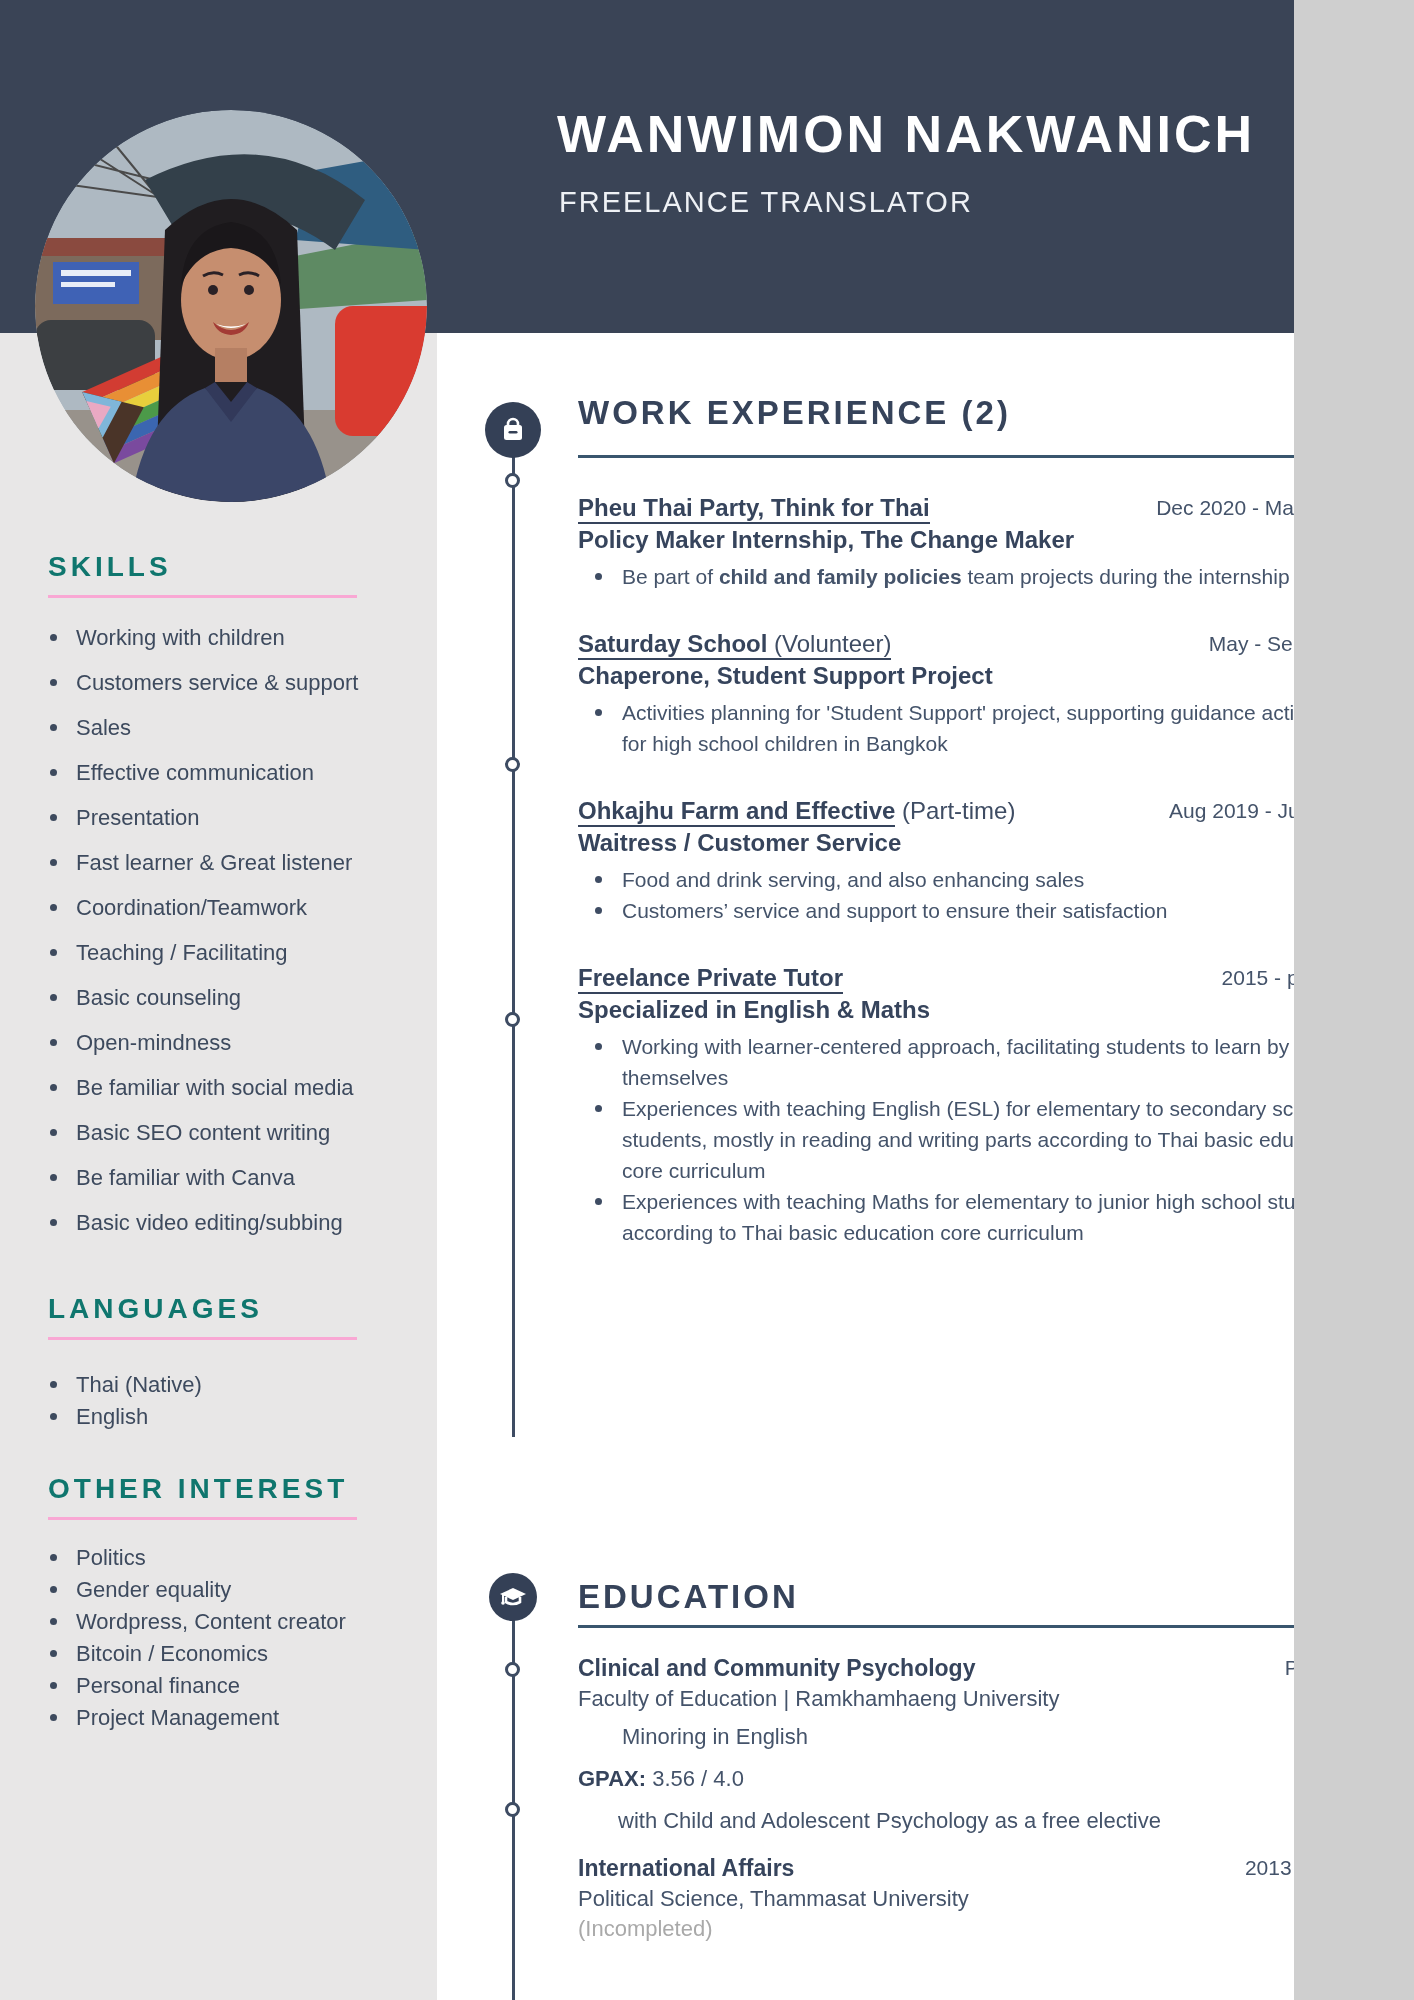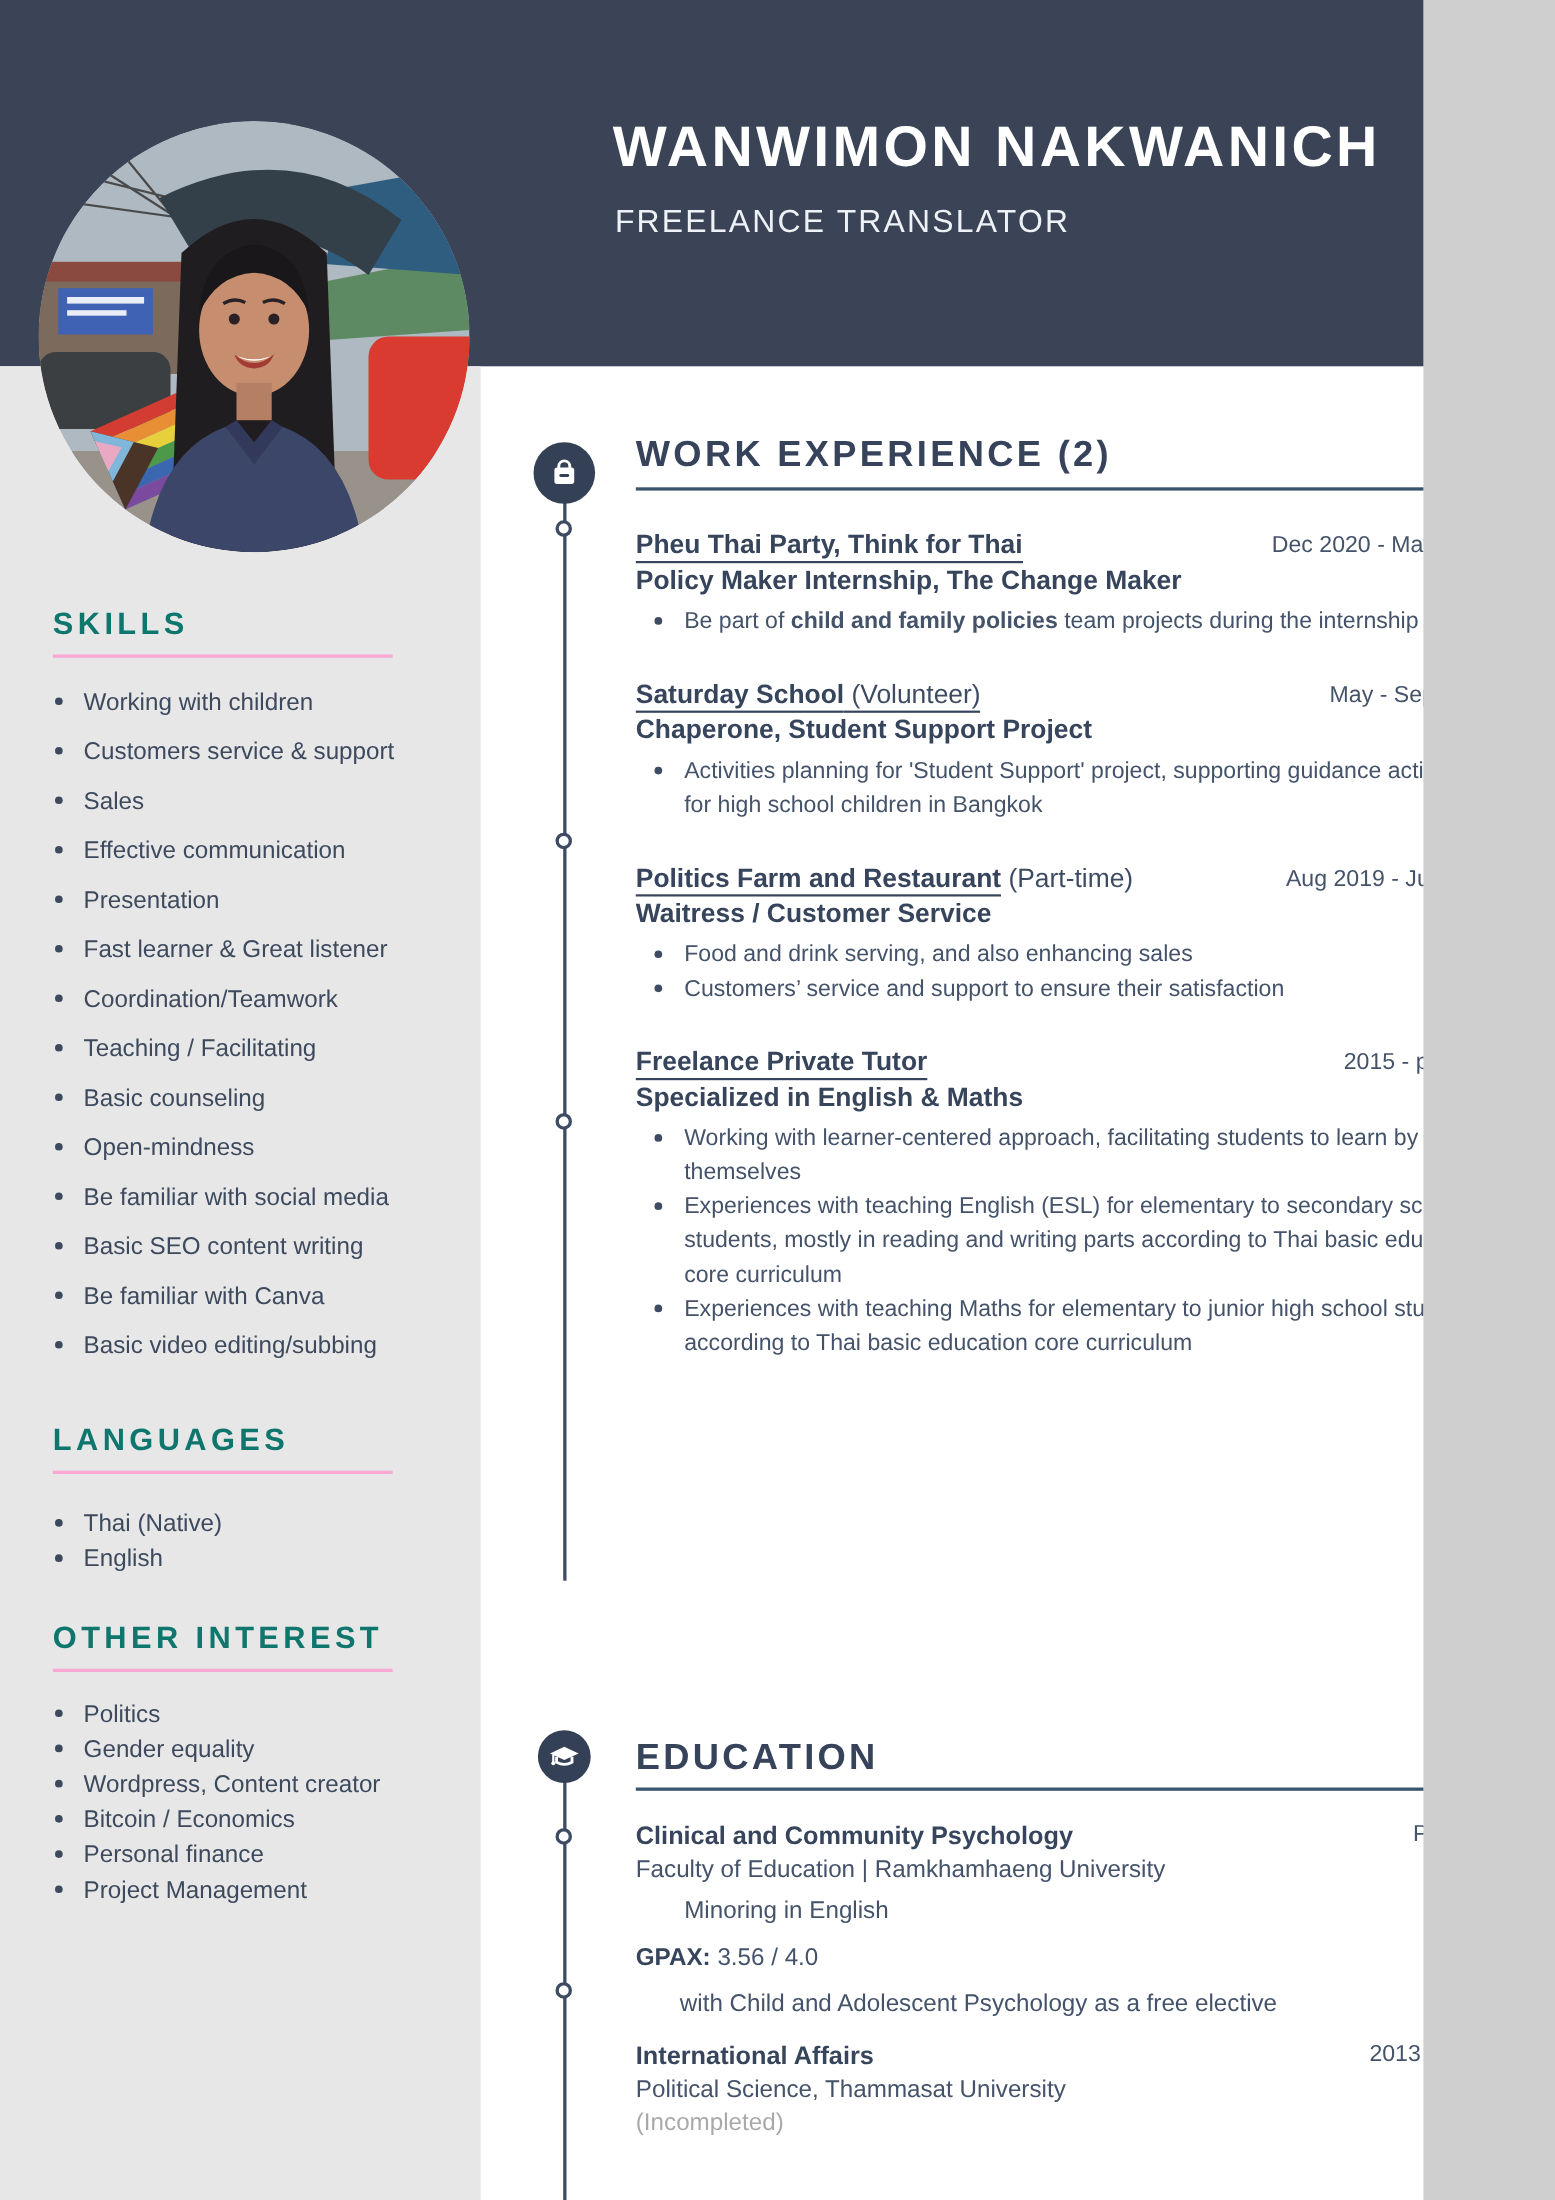--- a/index.html
+++ b/index.html
@@ -34,21 +34,21 @@
         background:#ffffff;border:3px solid #3e4c63;box-sizing:border-box;z-index:2;}
   .tl-icon{position:absolute;border-radius:50%;background:#344056;z-index:3;
         display:flex;align-items:center;justify-content:center;}
   .tl-icon-work{left:485px;top:402px;width:56px;height:56px;}
   .tl-icon-edu{left:489px;top:1573px;width:48px;height:48px;}
   
   .main-sec{position:absolute;left:578px;width:779px;}
   .work-sec{top:393px;} .edu-sec{top:1577px;}
   .sec-h{margin:0;font-size:33px;font-weight:800;letter-spacing:3px;color:#36435a;
         line-height:40px;border-bottom:3px solid #39566e;}
-  .work-sec .sec-h{padding-bottom:10px;margin-bottom:34px;}
+  .work-sec .sec-h{padding-bottom:22px;margin-bottom:34px;}
   .edu-sec .sec-h{padding-bottom:8px;margin-bottom:24px;}
   .entry{position:relative;margin-bottom:36px;}
   .c-line{font-size:24px;line-height:32px;color:#36445c;}
   .c-main{font-weight:700;}
   .ub{border-bottom:2.5px solid #36445c;padding-bottom:1px;}
   .c-note{font-weight:400;color:#3e4c63;}
   .role{font-size:24px;line-height:32px;font-weight:700;color:#36445c;}
   .date{position:absolute;right:0;top:4px;font-size:21px;color:#44536a;white-space:nowrap;}
   .blts{margin:5px 0 0 0;padding:0;list-style:none;}
   .blts li{position:relative;padding-left:44px;font-size:21px;line-height:31px;color:#44536a;}
@@ -205,21 +205,21 @@
     <article class="entry">
       <div class="c-line"><span class="c-main ub">Saturday School</span><span class="c-note ub"> (Volunteer)</span></div>
       <span class="date">May - Sep 2019</span>
       <div class="role">Chaperone, Student Support Project</div>
       <ul class="blts">
           <li>Activities planning for 'Student Support' project, supporting guidance activities for high school children in Bangkok</li>
         </ul>
     </article>
 
     <article class="entry">
-      <div class="c-line"><span class="c-main ub">Politics Farm and Restaurant</span><span class="c-note"> (Part-time)</span></div>
+      <div class="c-line"><span class="c-main ub">Ohkajhu Farm and Effective</span><span class="c-note"> (Part-time)</span></div>
       <span class="date">Aug 2019 - Jul 2020</span>
       <div class="role">Waitress / Customer Service</div>
       <ul class="blts">
           <li>Food and drink serving, and also enhancing sales</li>
           <li>Customers’ service and support to ensure their satisfaction</li>
         </ul>
     </article>
 
 
     <article class="entry">

